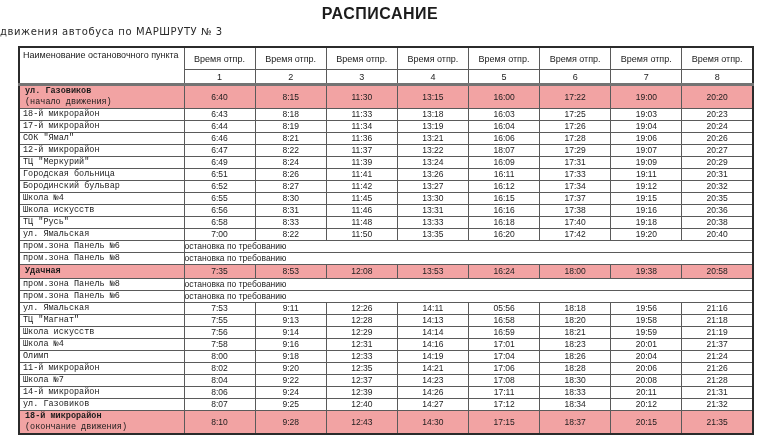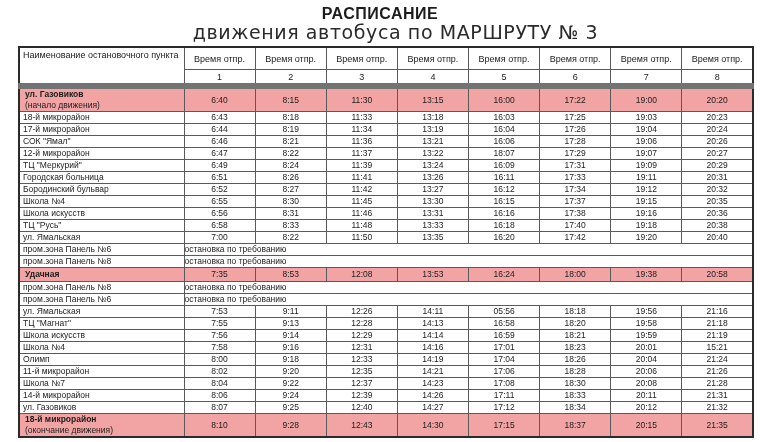--- a/index.html
+++ b/index.html
@@ -5,41 +5,41 @@
   html,body{margin:0;padding:0;background:#fff;}
   .page{
     width:760px;height:442px;background:#ffffff;position:relative;overflow:hidden;
     font-family:"Liberation Sans",sans-serif;color:#1c1c1c;box-sizing:border-box;
   }
   .title{
     text-align:center;font-weight:bold;font-size:16px;letter-spacing:.5px;
     padding-top:5px;line-height:18px;
   }
   .subtitle{
-    text-align:center;font-family:"DejaVu Sans",sans-serif;font-size:19px;
-    letter-spacing:.6px;line-height:18px;color:#2a2a2a;margin-left:31px;
+    text-align:left;font-family:"DejaVu Sans",sans-serif;font-size:10px;
+    letter-spacing:.6px;line-height:18px;color:#2a2a2a;
   }
   table.schedule{
     border-collapse:collapse;table-layout:fixed;
     margin:5px 0 0 18px;width:736px;
     border:2px solid #2b2b2b;
   }
   .schedule th,.schedule td{
     border:1px solid #5a5a5a;padding:0;overflow:hidden;white-space:nowrap;
   }
-  .schedule thead{border-bottom:6px solid #737373;}
+  .schedule thead{border-bottom:3px solid #737373;}
   .schedule col.name-col{width:165px;}
   th.name-h{
     text-align:left;vertical-align:top;font-weight:normal;font-size:9px;
     padding:2px 0 0 3px;height:21px;
   }
   th.time-h{font-weight:normal;font-size:9px;height:21px;vertical-align:middle;}
   th.num-h{font-weight:normal;font-size:9px;height:13px;text-align:center;}
   .schedule tbody td{font-size:8.5px;height:11px;vertical-align:middle;}
-  td.name-cell{text-align:left;padding-left:3px;}
+  td.name-cell{text-align:left;padding-left:3px;font-family:Liberation Mono, monospace;}
   .stop-name{display:block;line-height:11px;}
   .stop-sub{display:block;line-height:11px;}
   td.time-cell{text-align:center;line-height:11px;}
   td.demand-cell{text-align:left;line-height:11px;}
   tr.terminal{background:var(--highlight,#f2a3a3);}
   tr.terminal td{height:13px;}
   tr.terminal .stop-name{font-weight:bold;}
   tr.terminal td.name-cell{padding-left:5px;}
 </style>
 </head>
@@ -313,21 +313,21 @@
           <td class="name-cell">
             <span class="stop-name">Школа №4</span>
           </td>
           <td class="time-cell">7:58</td>
           <td class="time-cell">9:16</td>
           <td class="time-cell">12:31</td>
           <td class="time-cell">14:16</td>
           <td class="time-cell">17:01</td>
           <td class="time-cell">18:23</td>
           <td class="time-cell">20:01</td>
-          <td class="time-cell">15:21</td>
+          <td class="time-cell">21:37</td>
         </tr>
         <tr>
           <td class="name-cell">
             <span class="stop-name">Олимп</span>
           </td>
           <td class="time-cell">8:00</td>
           <td class="time-cell">9:18</td>
           <td class="time-cell">12:33</td>
           <td class="time-cell">14:19</td>
           <td class="time-cell">17:04</td>

